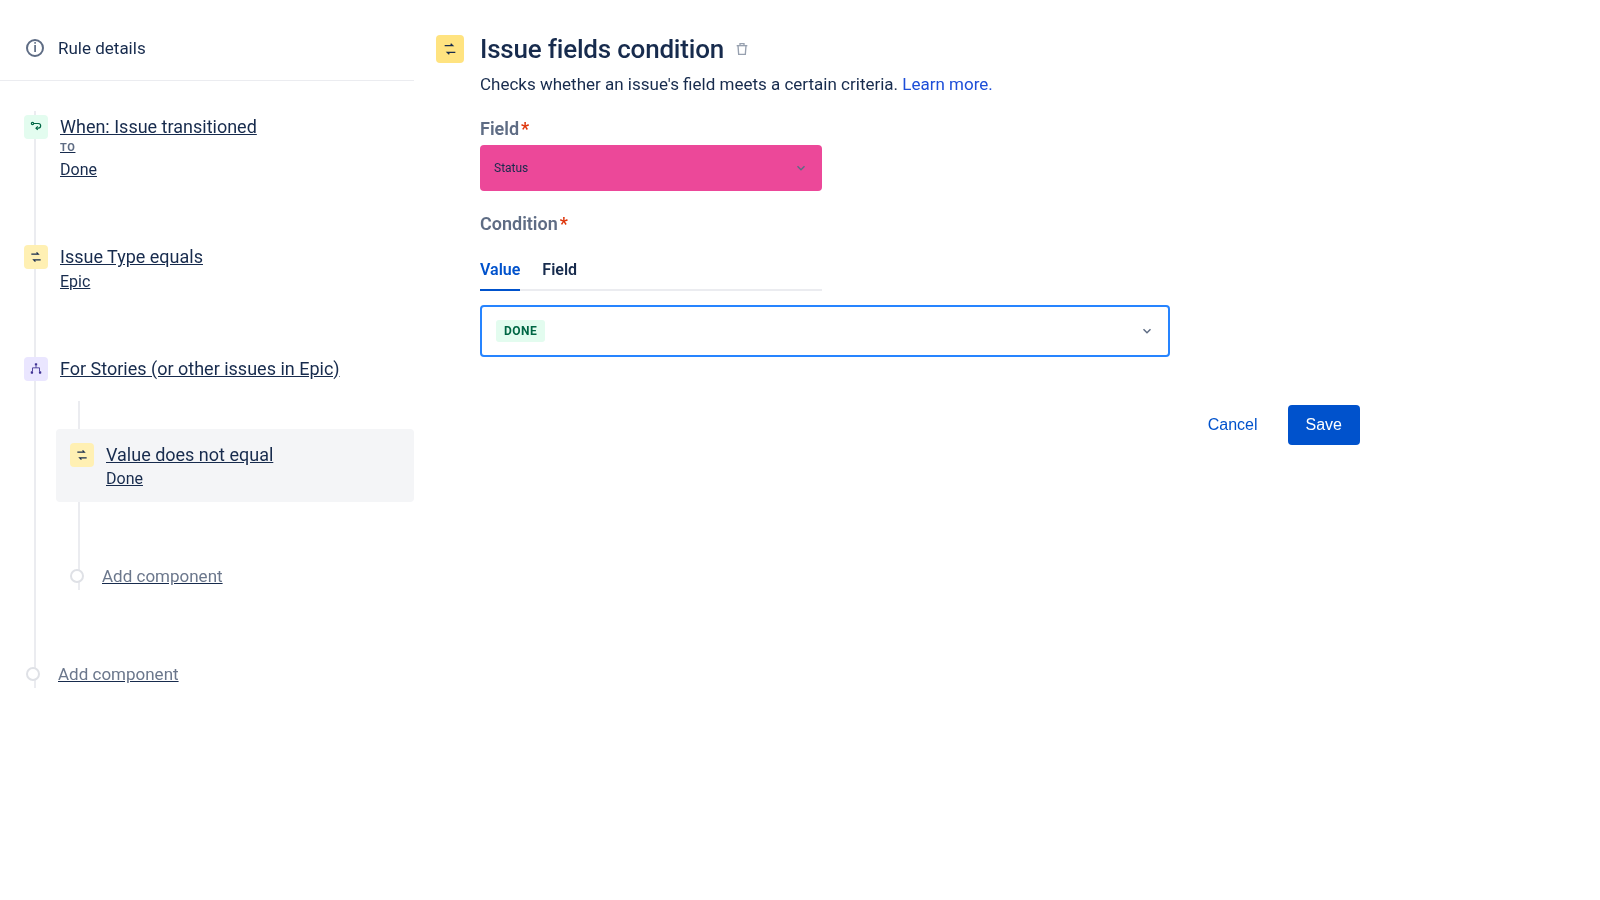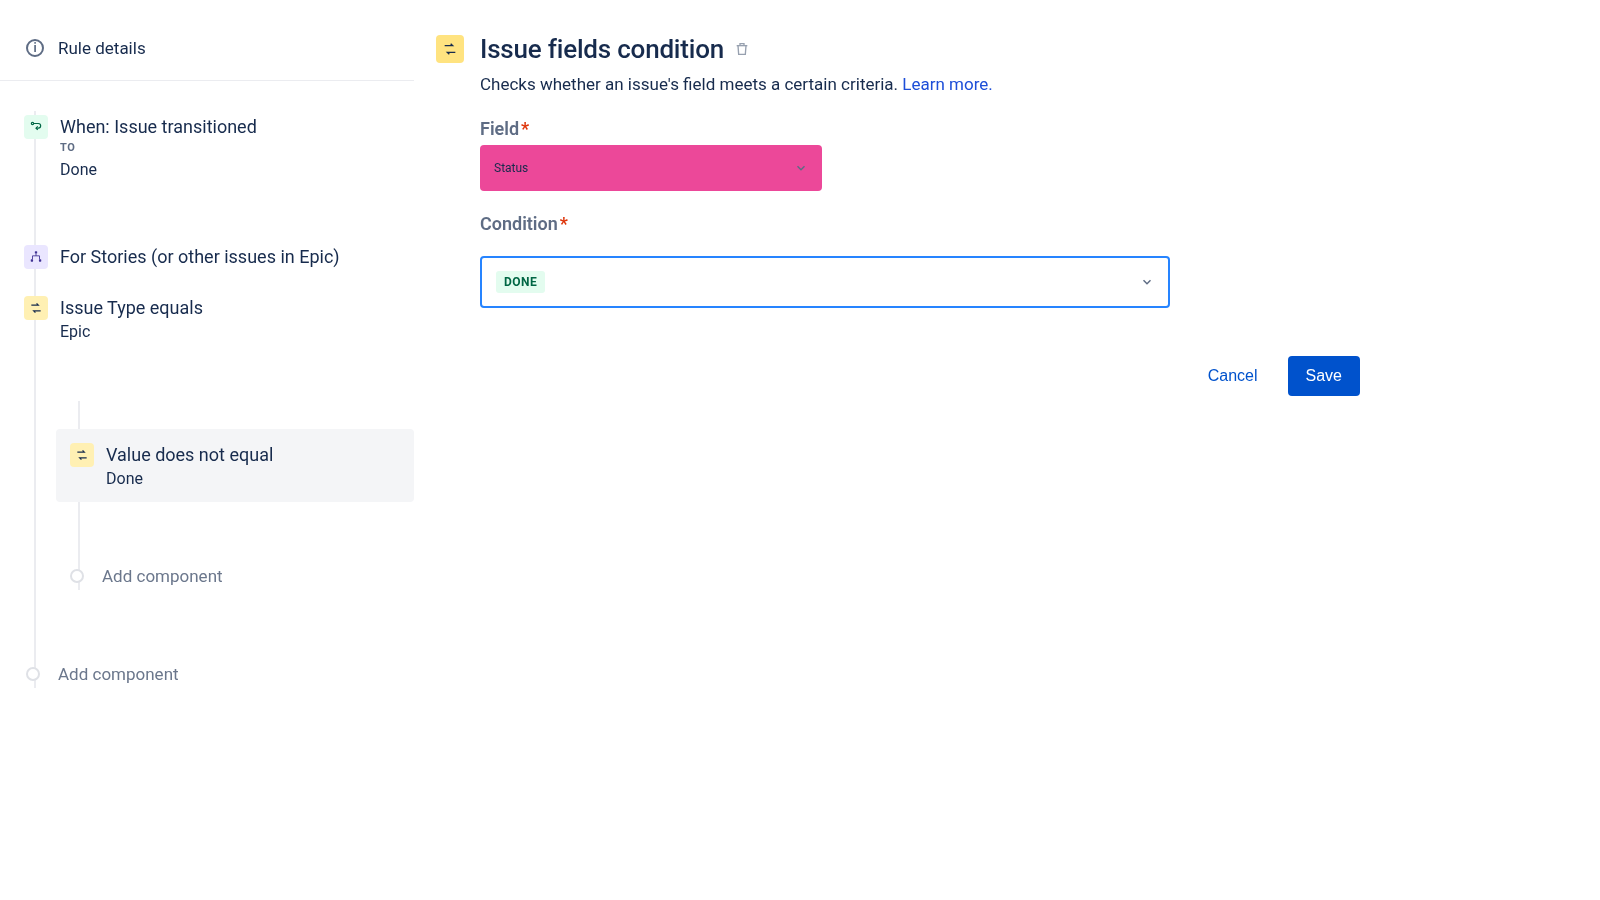--- a/index.html
+++ b/index.html
@@ -24,21 +24,21 @@
     border-bottom:1px solid #ebecf0;
   }
   .rule-details .info-ic {
     width:18px; height:18px; border:2px solid #5e6c84; border-radius:50%;
     display:inline-flex; align-items:center; justify-content:center;
     font-size:12px; font-weight:700; color:#5e6c84; margin-right:14px; line-height:1;
   }
   .rule-details-label { font-size:17px; color:#172B4D; }
 
   
-  .tree { position:relative; padding-top:28px; }
+  .tree { position:relative; padding-top:28px;text-decoration:underline; }
   .tree-line {
     position:absolute; left:34px; top:30px; bottom:0; width:2px; background:#ebecf0;
   }
   .node {
     position:relative; display:flex; padding:6px 14px 18px 24px;
     margin-bottom:42px;
   }
   .node-icon {
     width:24px; height:24px; border-radius:4px;
     display:flex; align-items:center; justify-content:center;
@@ -143,44 +143,44 @@
               <path d="M15 11l-3 3 3 3"></path>
           </svg>
         </div>
         <div class="node-body">
           <div class="node-title">When: Issue transitioned</div>
           <div class="node-sublabel">TO</div>
           <div class="node-subtext">Done</div>
         </div>
       </div>
 
+      <div class="node">
+        <div class="node-icon yellow">
+          <svg width="14" height="14" viewBox="0 0 24 24" fill="none" stroke="currentColor" stroke-width="2">
+            <path d="M4 7h12l-3-3"></path>
+              <path d="M20 17H8l3 3"></path>
+          </svg>
+        </div>
+        <div class="node-body">
+          <div class="node-title">Issue Type equals</div>
+          <div class="node-subtext">Epic</div>
+        </div>
+      </div>
+
       <div class="node" style="margin-bottom:0;">
         <div class="node-icon purple">
           <svg width="14" height="14" viewBox="0 0 24 24" fill="currentColor">
             <rect x="10" y="2" width="4" height="4" rx="1"></rect>
             <rect x="3" y="16" width="4" height="4" rx="1"></rect>
             <rect x="17" y="16" width="4" height="4" rx="1"></rect>
             <path d="M12 6v4M12 10H6v6M12 10h6v6" stroke="currentColor" stroke-width="1.5" fill="none"></path>
           </svg>
         </div>
         <div class="node-body">
           <div class="node-title">For Stories (or other issues in Epic)</div>
-        </div>
-      </div>
-
-      <div class="node">
-        <div class="node-icon yellow">
-          <svg width="14" height="14" viewBox="0 0 24 24" fill="none" stroke="currentColor" stroke-width="2">
-            <path d="M4 7h12l-3-3"></path>
-              <path d="M20 17H8l3 3"></path>
-          </svg>
-        </div>
-        <div class="node-body">
-          <div class="node-title">Issue Type equals</div>
-          <div class="node-subtext">Epic</div>
         </div>
       </div>
 
       <div class="branch">
         <div class="branch-line"></div>
 
         <div class="node selected">
           <div class="node-icon yellow">
             <svg width="14" height="14" viewBox="0 0 24 24" fill="none" stroke="currentColor" stroke-width="2">
               <path d="M4 7h12l-3-3"></path>
@@ -244,20 +244,24 @@
           </span>
         </div>
       </div>
 
       <div class="field-group">
         <div class="field-label">
           <span>Condition</span><span class="req">*</span>
         </div>
       </div>
 
+      <div class="tabs">
+        <div class="tab active">Value</div>
+        <div class="tab">Field</div>
+      </div>
 
       <div class="value-select">
         <span class="lozenge">DONE</span>
         <span class="chev">
           <svg width="14" height="14" viewBox="0 0 24 24" fill="none" stroke="currentColor" stroke-width="2.5">
               <path d="M6 9l6 6 6-6"></path>
             </svg>
         </span>
       </div>
 

